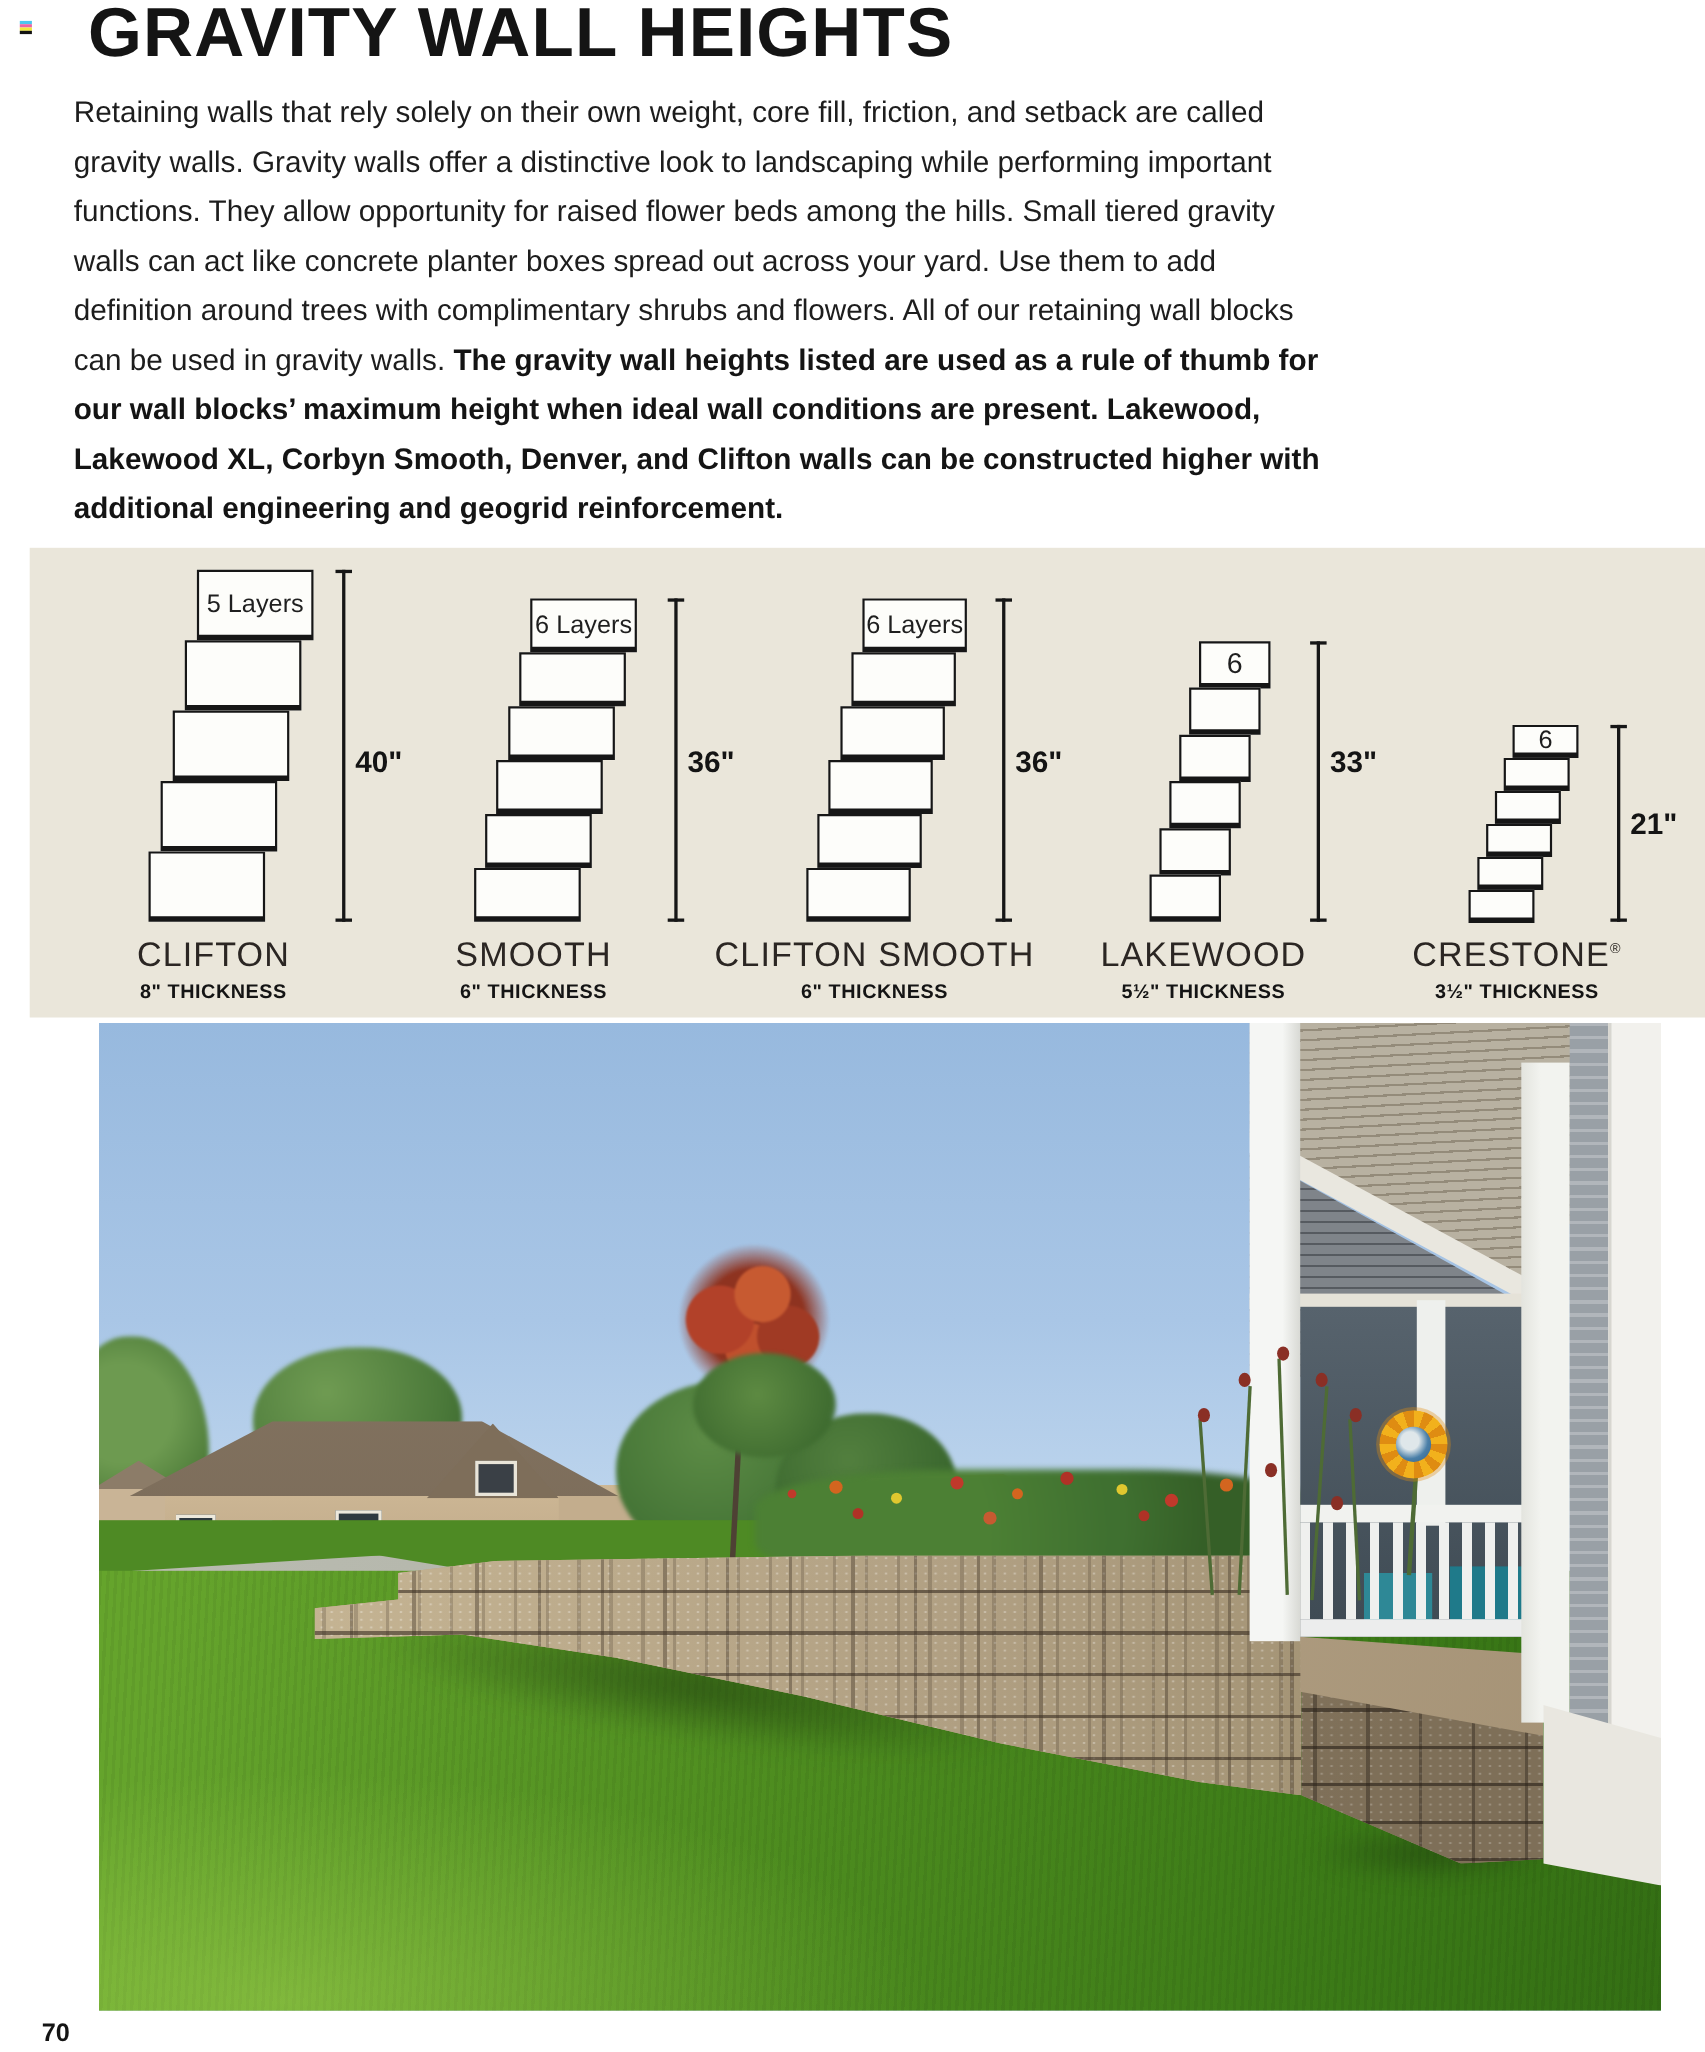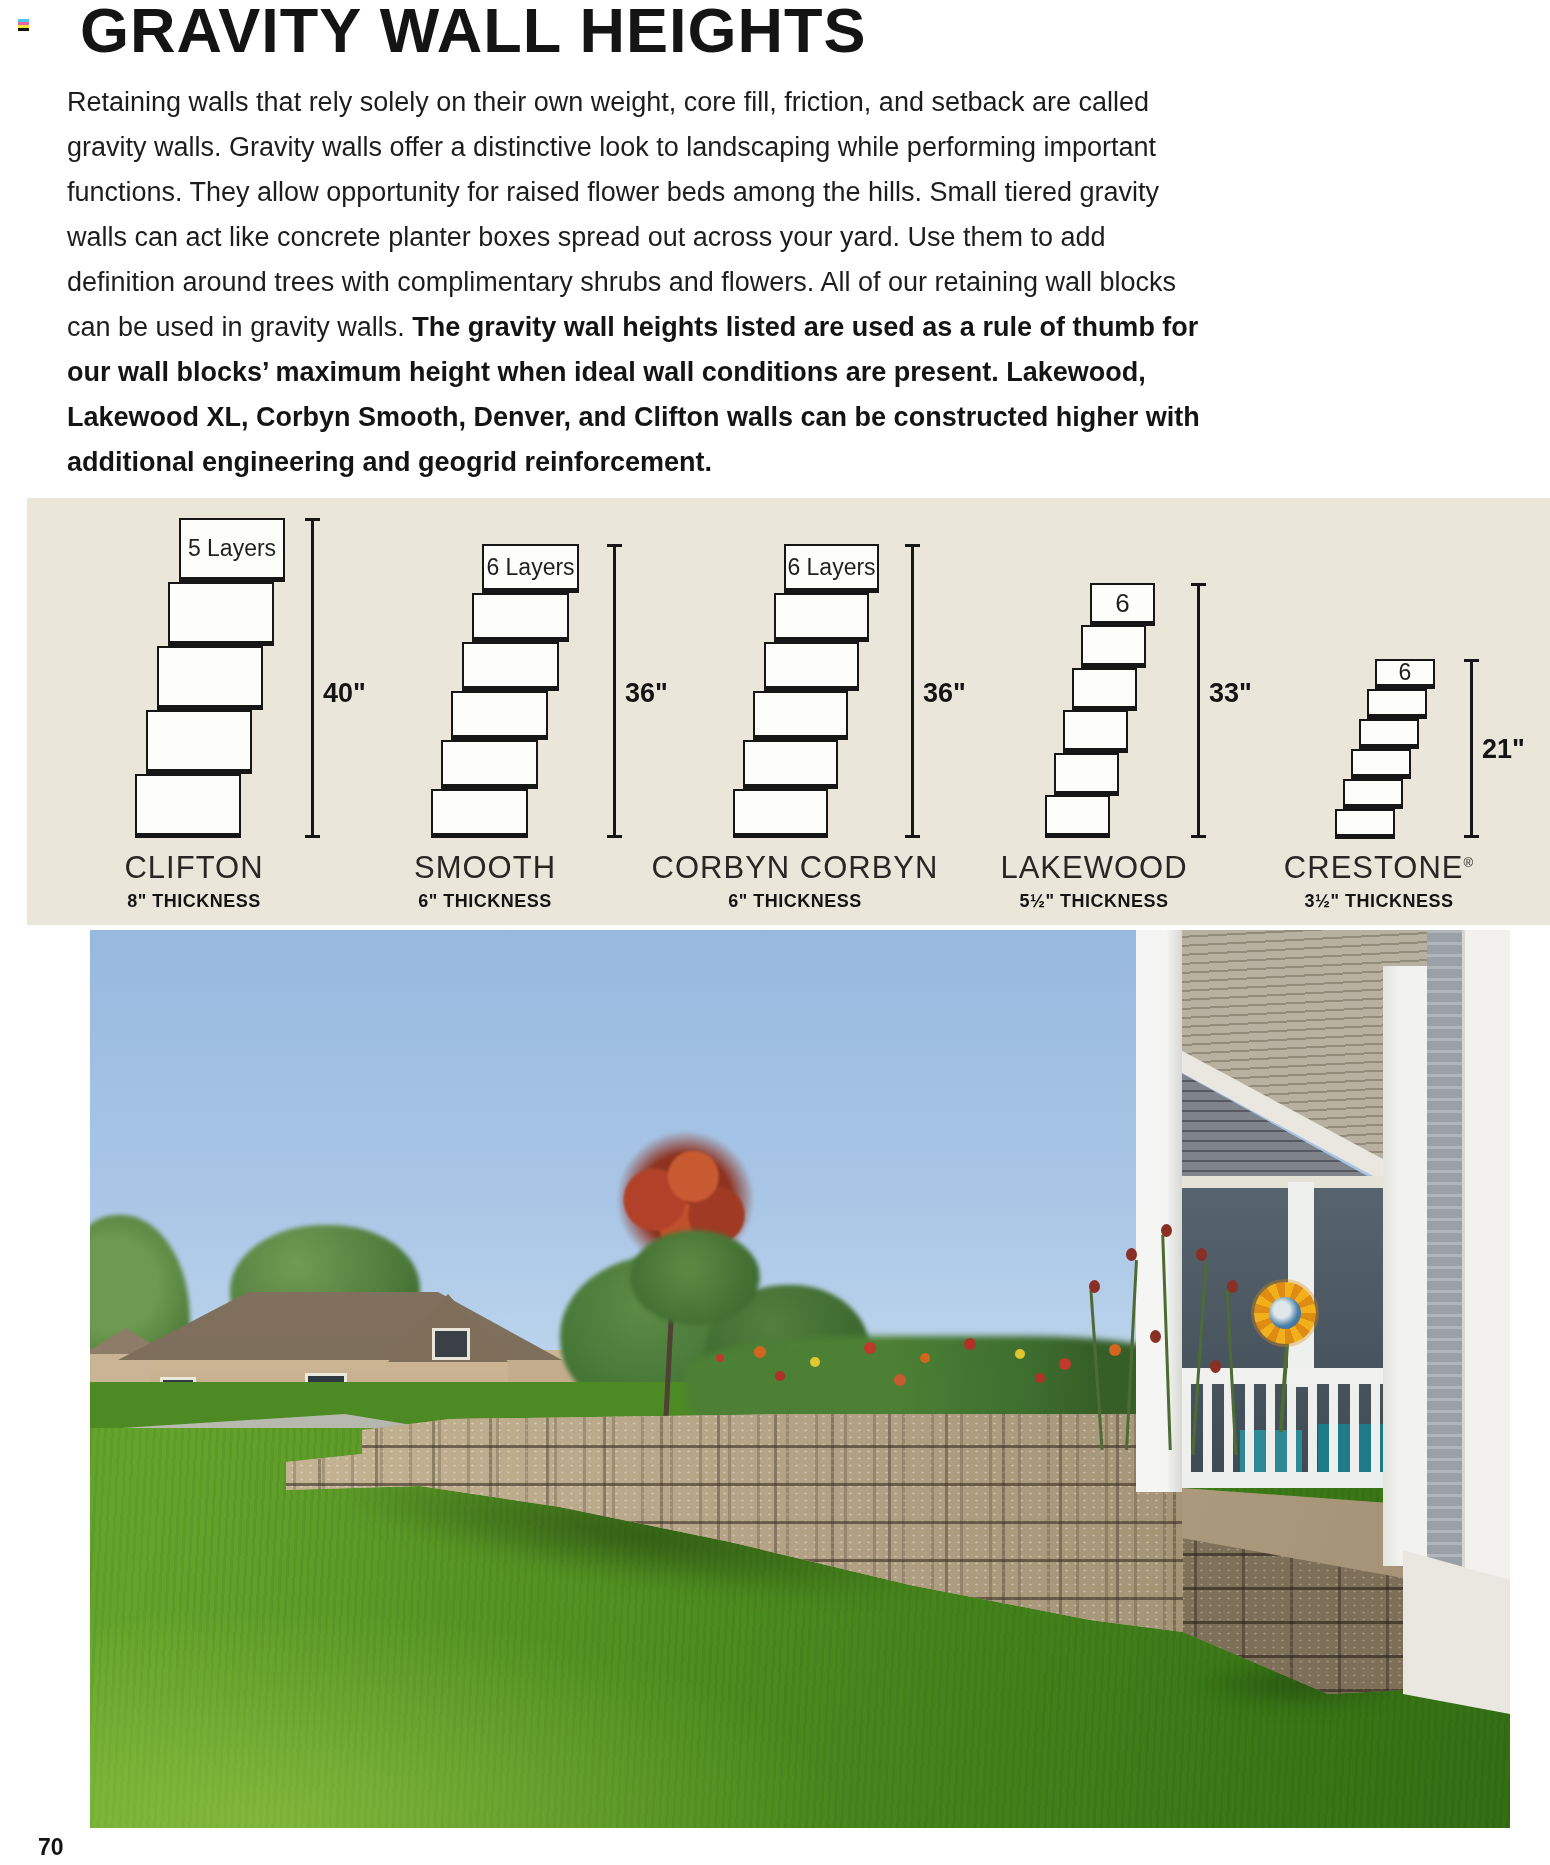--- a/index.html
+++ b/index.html
@@ -195,21 +195,21 @@
     <div class="blk" style="left:757px;top:46px;width:95px;height:49px">
         <span>6 Layers</span>
       </div>
     <div class="blk" style="left:747px;top:95px;width:95px;height:49px"></div>
     <div class="blk" style="left:737px;top:144px;width:95px;height:49px"></div>
     <div class="blk" style="left:726px;top:193px;width:95px;height:49px"></div>
     <div class="blk" style="left:716px;top:242px;width:95px;height:49px"></div>
     <div class="blk" style="left:706px;top:291px;width:95px;height:49px"></div>
     <div class="mline" style="left:884px;top:46px;height:294px"></div>
     <div class="mlabel" style="left:896px;top:180px">36"</div>
-    <div class="wname" style="left:768px">CORBYN CORBYN</div>
+    <div class="wname" style="left:768px">CLIFTON SMOOTH</div>
     <div class="wthick" style="left:768px">6" THICKNESS</div>
 
     <div class="blk" style="left:1063px;top:85px;width:65px;height:43px">
         <span class="big">6</span>
       </div>
     <div class="blk" style="left:1054px;top:127px;width:65px;height:43px"></div>
     <div class="blk" style="left:1045px;top:170px;width:65px;height:43px"></div>
     <div class="blk" style="left:1036px;top:212px;width:65px;height:43px"></div>
     <div class="blk" style="left:1027px;top:255px;width:65px;height:43px"></div>
     <div class="blk" style="left:1018px;top:297px;width:65px;height:43px"></div>

